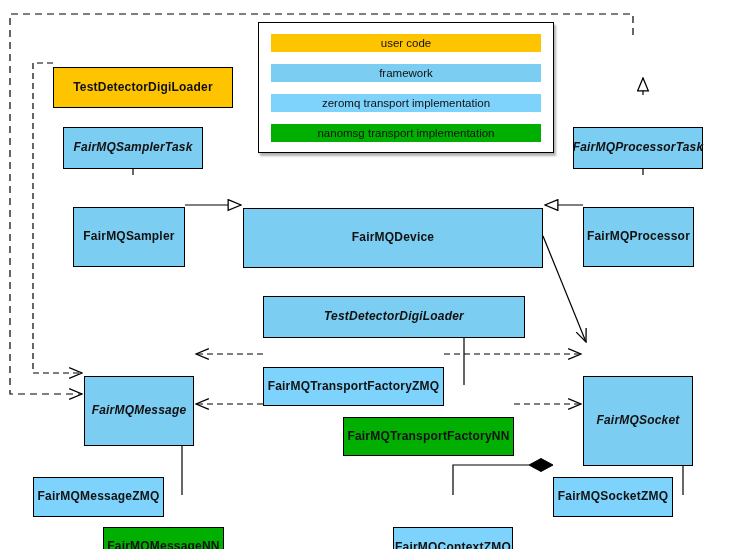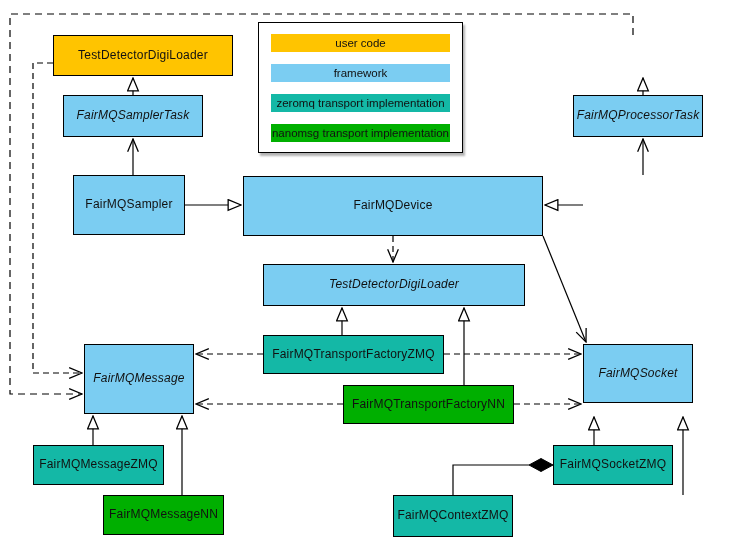--- a/index.html
+++ b/index.html
@@ -5,29 +5,29 @@
   html,body{margin:0;padding:0;background:#fff;}
   body{
     width:748px;height:549px;position:relative;overflow:hidden;
     font-family:"Liberation Sans","DejaVu Sans",sans-serif;color:#111;
   }
   .canvas{position:absolute;inset:0;}
   svg.wires{position:absolute;left:0;top:0;pointer-events:none;}
   .node{
     position:absolute;border:1.4px solid #000;box-sizing:border-box;
     display:flex;align-items:center;justify-content:center;text-align:center;
-    font-weight:normal;font-size:12px;letter-spacing:.2px;line-height:1.1;
+    font-weight:bold;font-size:12px;letter-spacing:.2px;line-height:1.1;margin-top:32px;
   }
   .abstract{font-style:italic;text-align:center;}
   .cat-user{background:#FFC400;}
   .cat-framework{background:#7BCDF2;}
-  .cat-zmq{background:#14b8a6;}
+  .cat-zmq{background:#7dd3fc;}
   .cat-nn{background:#00AF00;}
   .legend{
-    position:absolute;left:258px;top:22px;width:205px;height:131px;
+    position:absolute;left:258px;top:22px;width:296px;height:131px;
     background:#fff;border:1.4px solid #000;box-sizing:border-box;
     box-shadow:2px 3px 2px rgba(0,0,0,0.30);
     display:flex;flex-direction:column;justify-content:center;gap:12px;
     padding:0 12px;
   }
   .legend-item{
     height:18px;display:flex;align-items:center;justify-content:center;
     font-size:11.5px;font-weight:400;color:#111;
   }
 </style>
@@ -78,23 +78,24 @@
     <div class="legend-item cat-framework">framework</div>
     <div class="legend-item cat-zmq">zeromq transport implementation</div>
     <div class="legend-item cat-nn">nanomsg transport implementation</div>
   </div>
 
   <div class="node cat-user" style="left:53px;top:35px;width:180px;height:41px">TestDetectorDigiLoader</div>
   <div class="node cat-framework abstract" style="left:63px;top:95px;width:140px;height:42px">FairMQSamplerTask</div>
   <div class="node cat-framework abstract" style="left:573px;top:95px;width:130px;height:42px">FairMQProcessorTask</div>
   <div class="node cat-framework" style="left:73px;top:175px;width:112px;height:60px">FairMQSampler</div>
   <div class="node cat-framework" style="left:243px;top:176px;width:300px;height:60px">FairMQDevice</div>
+  <div class="node cat-framework" style="left:583px;top:175px;width:111px;height:60px">FairMQProcessor</div>
   <div class="node cat-framework abstract" style="left:263px;top:264px;width:262px;height:42px">TestDetectorDigiLoader</div>
   <div class="node cat-zmq" style="left:263px;top:335px;width:181px;height:39px">FairMQTransportFactoryZMQ</div>
   <div class="node cat-nn" style="left:343px;top:385px;width:171px;height:39px">FairMQTransportFactoryNN</div>
   <div class="node cat-framework abstract" style="left:84px;top:344px;width:110px;height:70px">FairMQMessage</div>
-  <div class="node cat-framework abstract" style="left:583px;top:344px;width:110px;height:59px">FairMQSocket</div>
+  <div class="node cat-framework abstract" style="left:583px;top:344px;width:110px;height:90px">FairMQSocket</div>
   <div class="node cat-zmq" style="left:33px;top:445px;width:131px;height:40px">FairMQMessageZMQ</div>
   <div class="node cat-nn" style="left:103px;top:495px;width:121px;height:40px">FairMQMessageNN</div>
   <div class="node cat-zmq" style="left:393px;top:495px;width:120px;height:42px">FairMQContextZMQ</div>
   <div class="node cat-zmq" style="left:553px;top:445px;width:120px;height:40px">FairMQSocketZMQ</div>
 
 </div>
 
 </body></html>

